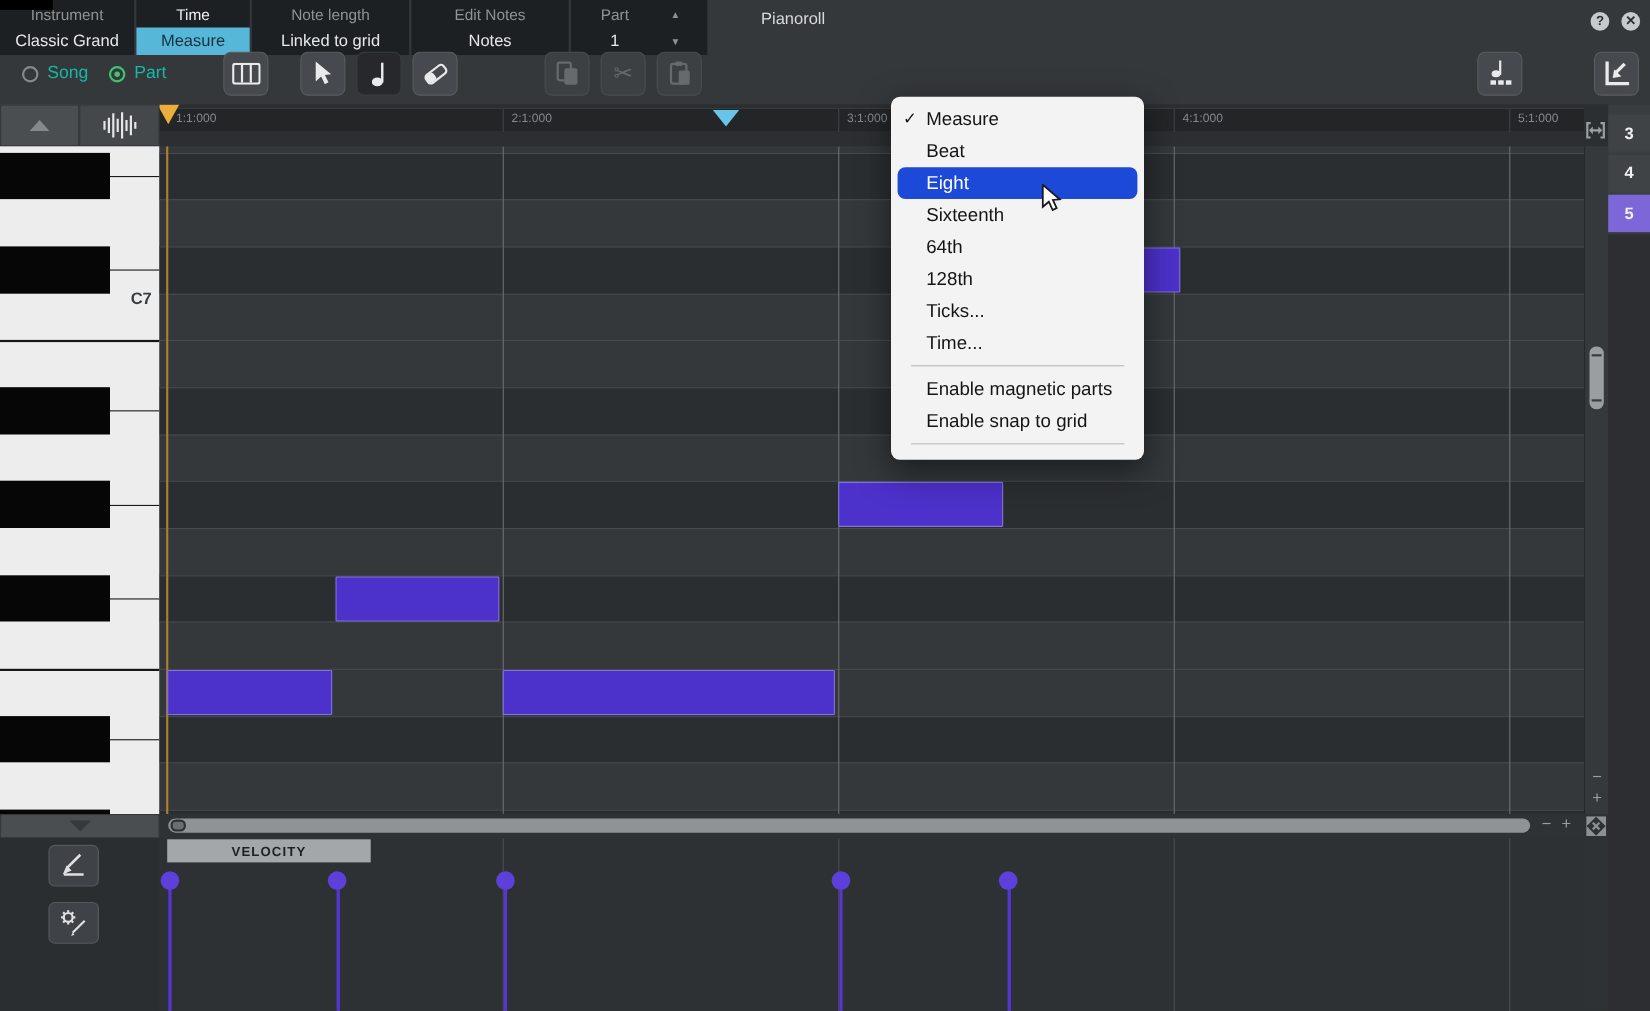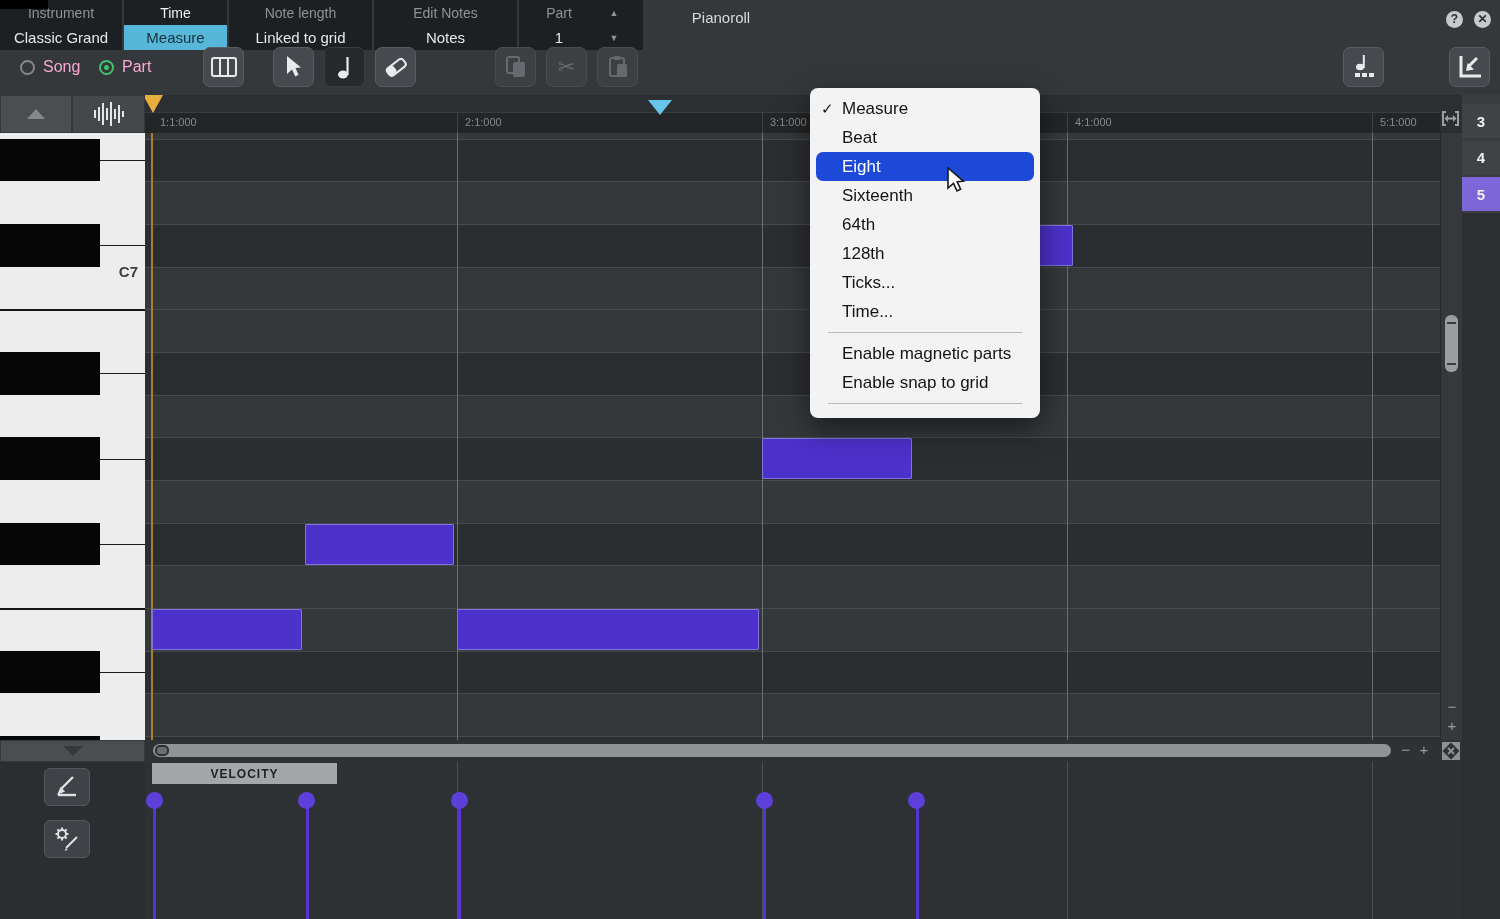--- a/index.html
+++ b/index.html
@@ -5,21 +5,21 @@
   html,body{margin:0;padding:0;background:#17181a;}
   #app{position:relative;width:1500px;height:919px;background:#2f3234;overflow:hidden;
        font-family:"Liberation Sans",sans-serif;-webkit-user-select:none;user-select:none;}
   .abs{position:absolute;}
   
   .topbar{left:0;top:0;width:1500px;height:95px;background:#35383b;}
   .notch{left:0;top:0;width:48px;height:9px;background:#000;}
   .win-title{left:621px;top:9px;width:200px;text-align:center;color:#d7d9da;font-size:15px;}
   .circle-btn{top:11px;width:17px;height:17px;border-radius:50%;background:#c7cacb;color:#2b2e30;
               font-size:12px;font-weight:bold;text-align:center;line-height:17px;}
-  .radio-row{top:59px;height:16px;display:flex;align-items:center;gap:8px;color:#f9a8d4;font-size:16px;}
+  .radio-row{top:59px;height:16px;display:flex;align-items:center;gap:8px;color:#14b8a6;font-size:16px;}
   .radio{width:15px;height:15px;border-radius:50%;border:2px solid #85898c;box-sizing:border-box;position:relative;}
   .radio.sel{border-color:#3fc46c;}
   .radio.sel::after{content:"";position:absolute;left:3px;top:3px;width:5px;height:5px;border-radius:50%;background:#3fc46c;}
   .tbtn{top:47px;width:41px;height:40px;border-radius:7px;background:#46494d;border:1px solid #595d60;
         box-sizing:border-box;display:flex;align-items:center;justify-content:center;}
   .tbtn.active{background:#26282b;border-color:#3a3d40;}
   .tbtn.disabled{background:#3d4043;border-color:#4a4d50;}
   .glyph{color:#e8eaeb;font-family:"DejaVu Sans",sans-serif;}
   .glyph.dim{color:#66696d;}
   
@@ -29,21 +29,21 @@
   .scell.val{font-size:15px;color:#e6e8e9;}
   .scell.hdr-active{color:#eef0f1;}
   .scell.cyan{background:#57b7d9;color:#17303c;font-weight:bold;font-weight:normal;}
   .spin{width:30px;display:flex;flex-direction:column;align-items:center;justify-content:space-around;color:#8e9296;font-size:9px;}
   
   .kbhead{left:0;top:95px;width:145px;height:38px;}
   .kbh-btn{top:0;height:38px;background:#4b4e51;border:1px solid #35383b;box-sizing:border-box;
            display:flex;align-items:center;justify-content:center;}
   .tri-up{width:0;height:0;border-left:9px solid transparent;border-right:9px solid transparent;border-bottom:10px solid #85898c;}
   .ruler{left:145px;top:95px;width:1317px;height:38px;background:#2c2f31;overflow:hidden;}
-  .ruler-bar{left:0;top:17px;width:1295px;height:21px;background:#232527;border-top:1px solid #3a3d40;box-sizing:border-box;text-decoration:underline;}
+  .ruler-bar{left:0;top:3px;width:1295px;height:21px;background:#232527;border-top:1px solid #3a3d40;box-sizing:border-box;text-decoration:underline;}
   .rlabel{top:3px;font-size:11px;color:#85898c;}
   .rtick{top:0;width:1px;height:21px;background:#3f4245;}
   .playhead-tri{left:-2px;top:0;width:0;height:0;border-left:10px solid transparent;border-right:10px solid transparent;
                 border-top:18px solid #e9ae3e;}
   .loop-tri{left:503px;top:5px;width:0;height:0;border-left:12px solid transparent;border-right:12px solid transparent;
             border-top:15px solid #69c4ea;}
   
   .grid{left:145px;top:133px;width:1295px;height:607px;background:#34383b;overflow:hidden;}
   .grow{left:0;width:1295px;box-sizing:border-box;border-top:1px solid #474a4e;}
   .grow.first{border-top:none;}

